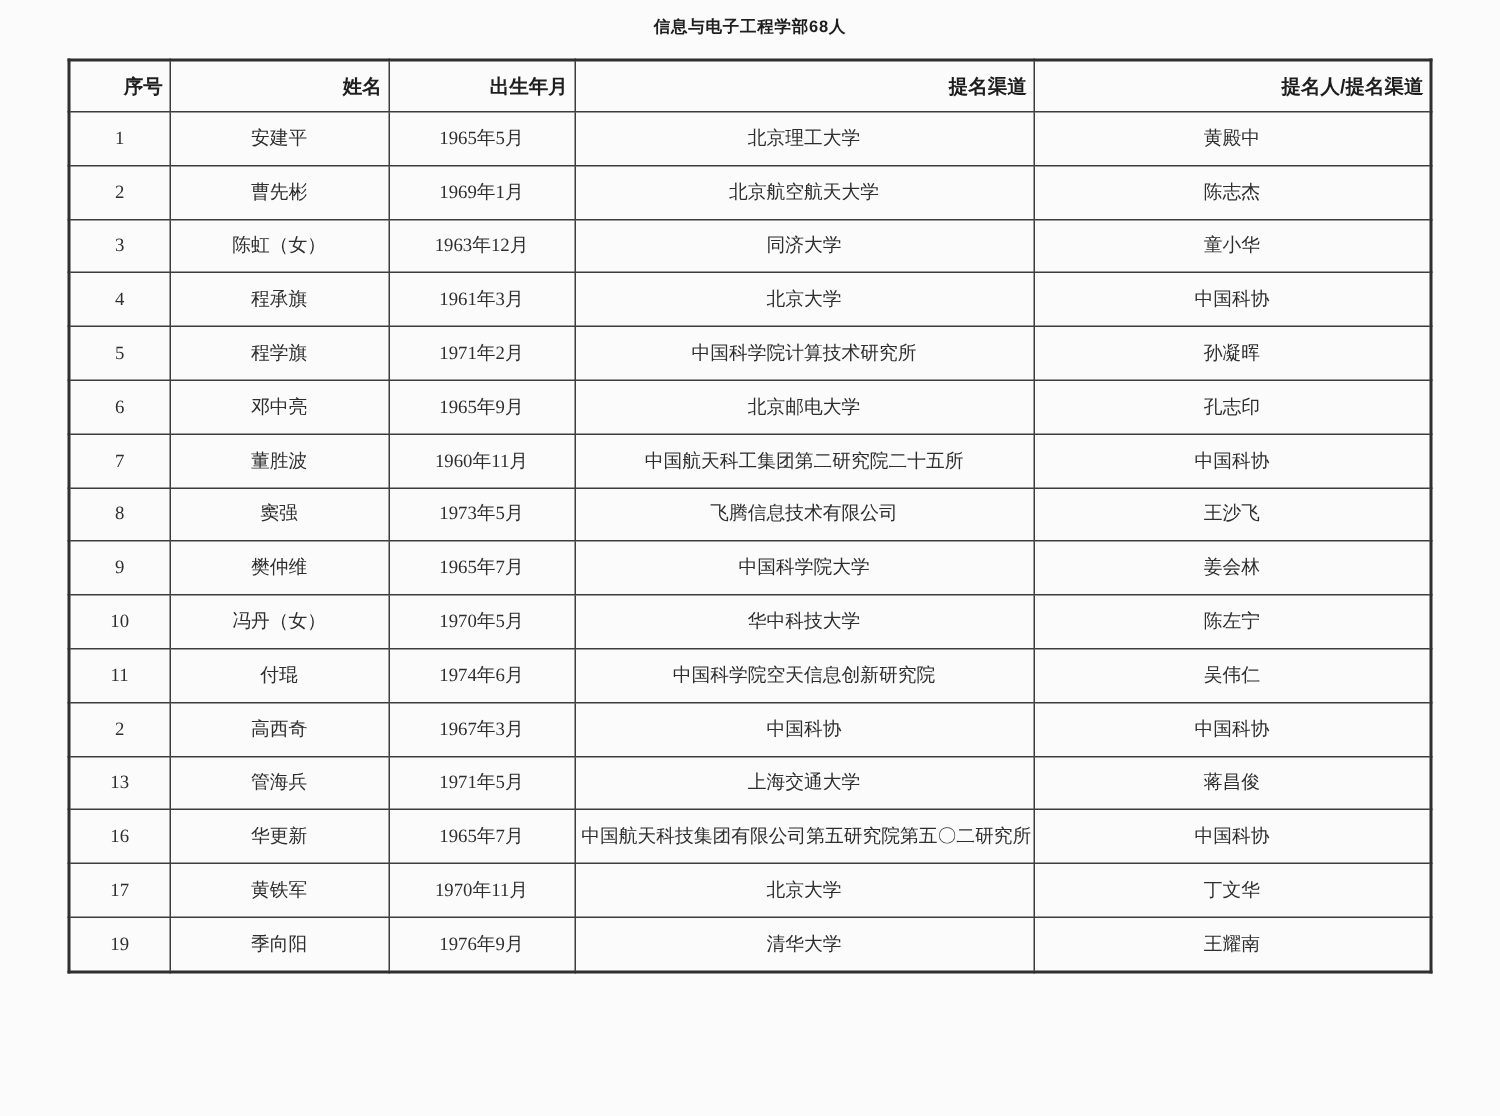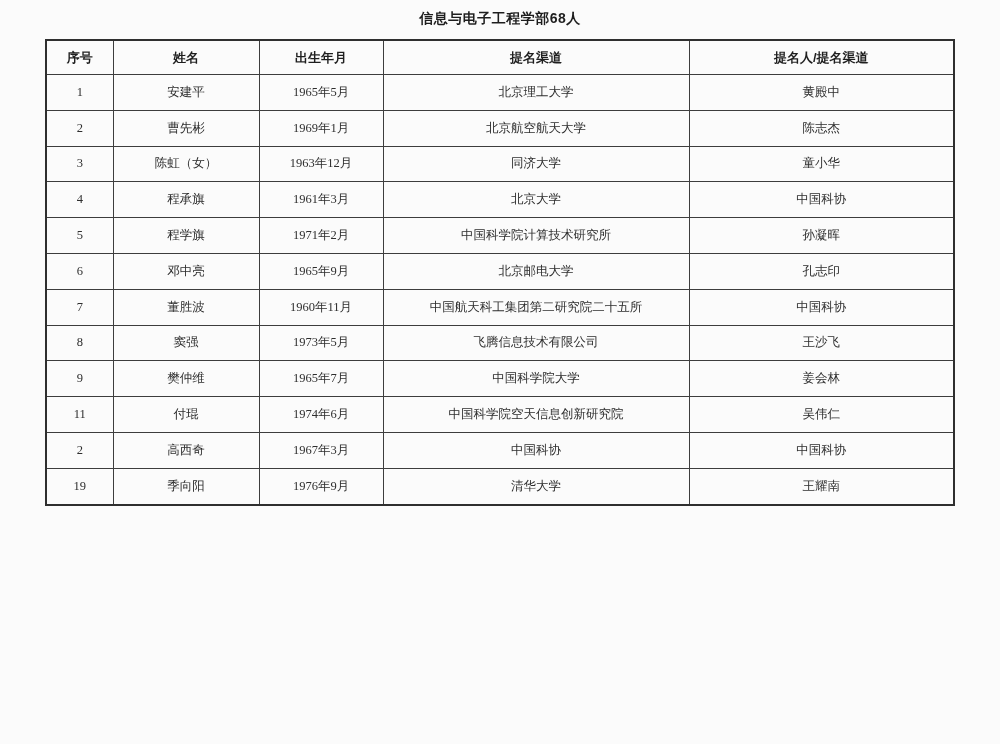--- a/index.html
+++ b/index.html
@@ -17,21 +17,21 @@
     overflow: hidden;
   }
   .doc-title {
     position: absolute;
     top: 10px;
     left: 0;
     width: 1000px;
     text-align: center;
     font-family: "Liberation Sans", "DejaVu Sans", sans-serif;
     font-weight: bold;
-    font-size: 14px;
+    font-size: 11px;
     letter-spacing: 0.5px;
     color: #1e1e1e;
   }
   table.members {
     position: absolute;
     top: 39px;
     left: 45px;
     width: 908px;
     border-collapse: collapse;
     table-layout: fixed;
@@ -46,20 +46,21 @@
     padding: 0 4px;
     overflow: hidden;
     white-space: nowrap;
   }
   table.members th {
     height: 33px;
     font-family: "Liberation Sans", "DejaVu Sans", sans-serif;
     font-weight: bold;
     font-size: 13px;
     color: #1e1e1e;
+    text-align: right;
   }
   table.members td {
     height: 34.8px;
     font-size: 12.5px;
     color: #2e2e2e;
   }
 </style>
 </head>
 <body>
 
@@ -142,34 +143,62 @@
           <td>王沙飞</td>
         </tr>
         <tr>
           <td>9</td>
           <td>樊仲维</td>
           <td>1965年7月</td>
           <td>中国科学院大学</td>
           <td>姜会林</td>
         </tr>
         <tr>
+          <td>10</td>
+          <td>冯丹（女）</td>
+          <td>1970年5月</td>
+          <td>华中科技大学</td>
+          <td>陈左宁</td>
+        </tr>
+        <tr>
           <td>11</td>
           <td>付琨</td>
           <td>1974年6月</td>
           <td>中国科学院空天信息创新研究院</td>
           <td>吴伟仁</td>
         </tr>
         <tr>
           <td>2</td>
           <td>高西奇</td>
           <td>1967年3月</td>
           <td>中国科协</td>
           <td>中国科协</td>
         </tr>
         <tr>
+          <td>13</td>
+          <td>管海兵</td>
+          <td>1971年5月</td>
+          <td>上海交通大学</td>
+          <td>蒋昌俊</td>
+        </tr>
+        <tr>
+          <td>16</td>
+          <td>华更新</td>
+          <td>1965年7月</td>
+          <td>中国航天科技集团有限公司第五研究院第五〇二研究所</td>
+          <td>中国科协</td>
+        </tr>
+        <tr>
+          <td>17</td>
+          <td>黄铁军</td>
+          <td>1970年11月</td>
+          <td>北京大学</td>
+          <td>丁文华</td>
+        </tr>
+        <tr>
           <td>19</td>
           <td>季向阳</td>
           <td>1976年9月</td>
           <td>清华大学</td>
           <td>王耀南</td>
         </tr>
       </tbody>
   </table>
 
 </div>

